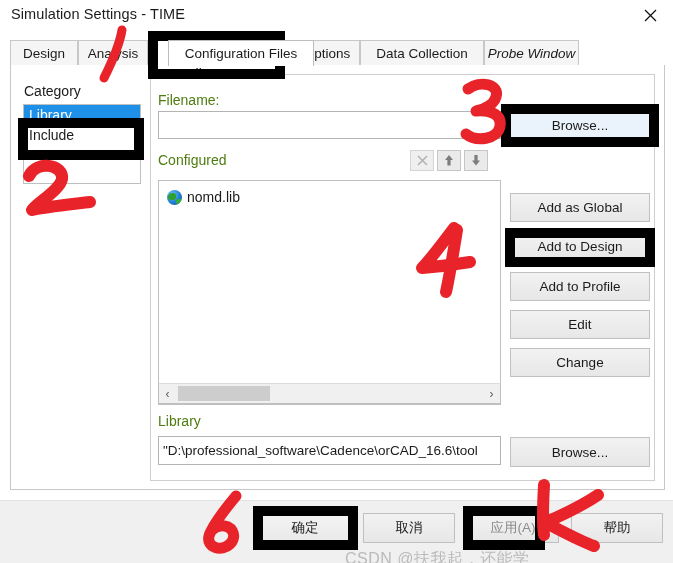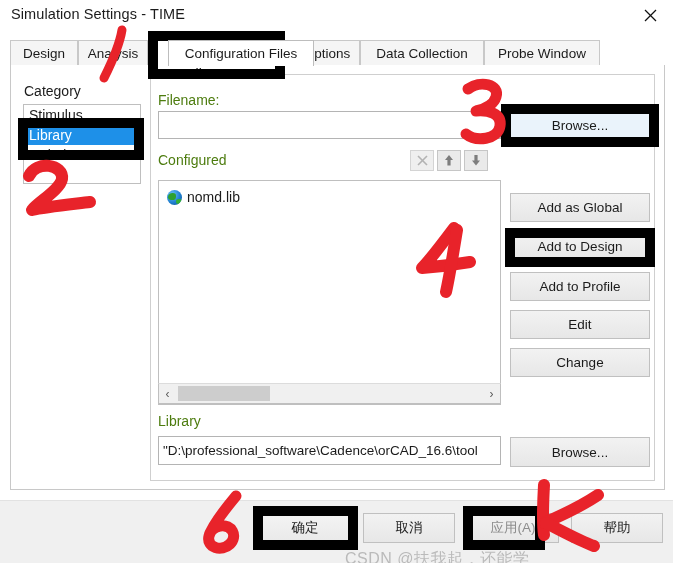--- a/index.html
+++ b/index.html
@@ -326,30 +326,29 @@
       </div>
     <div class="tab selected" style="left:138px; width:146px;margin-left:20px;">
         <span>Configuration Files</span>
       </div>
     <div class="tab" style="left:284px; width:66px;">
         <span>Options</span>
       </div>
     <div class="tab" style="left:350px; width:124px;">
         <span>Data Collection</span>
       </div>
-    <div class="tab" style="left:474px; width:116px;">
+    <div class="tab" style="left:474px; width:95px;font-style:italic;">
         <span>Probe Window</span>
       </div>
   </div>
 
   <div class="body-panel"></div>
 
   <div class="cat-label">Category</div>
   <div class="cat-listbox">
-    <div class="cat-item">Stimulus</div>
     <div class="cat-item selected">Library</div>
     <div class="cat-item">Include</div>
   </div>
 
   <div class="details-group"></div>
   <div class="details-legend">Details</div>
 
   <div class="fld-label" style="left:158px; top:92px;">Filename:</div>
   <div class="textbox" style="left:158px; top:111px; width:343px; height:28px;"></div>
 

